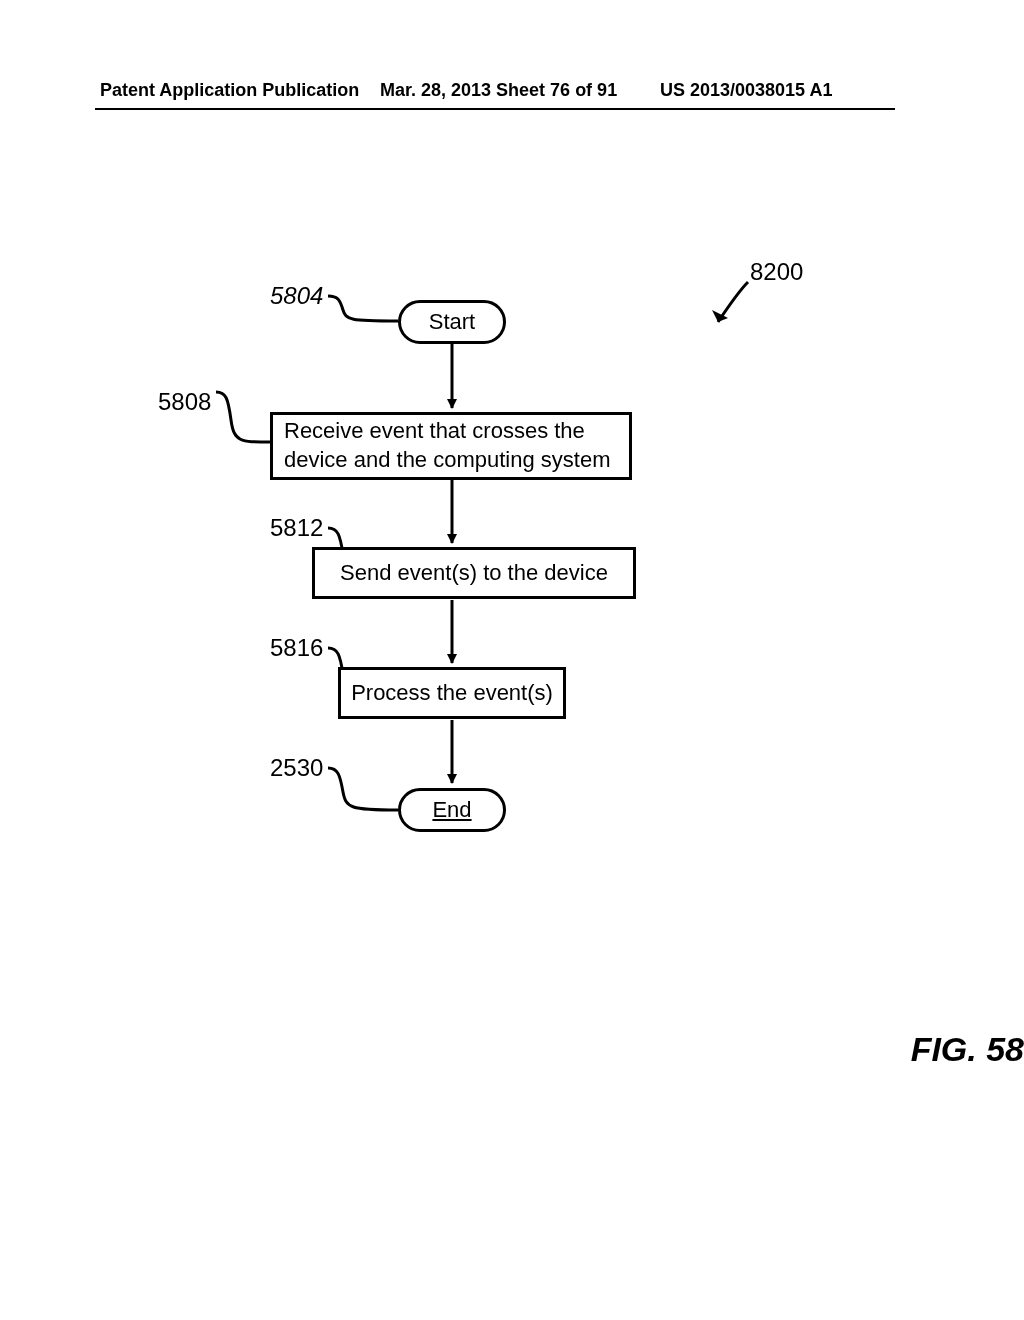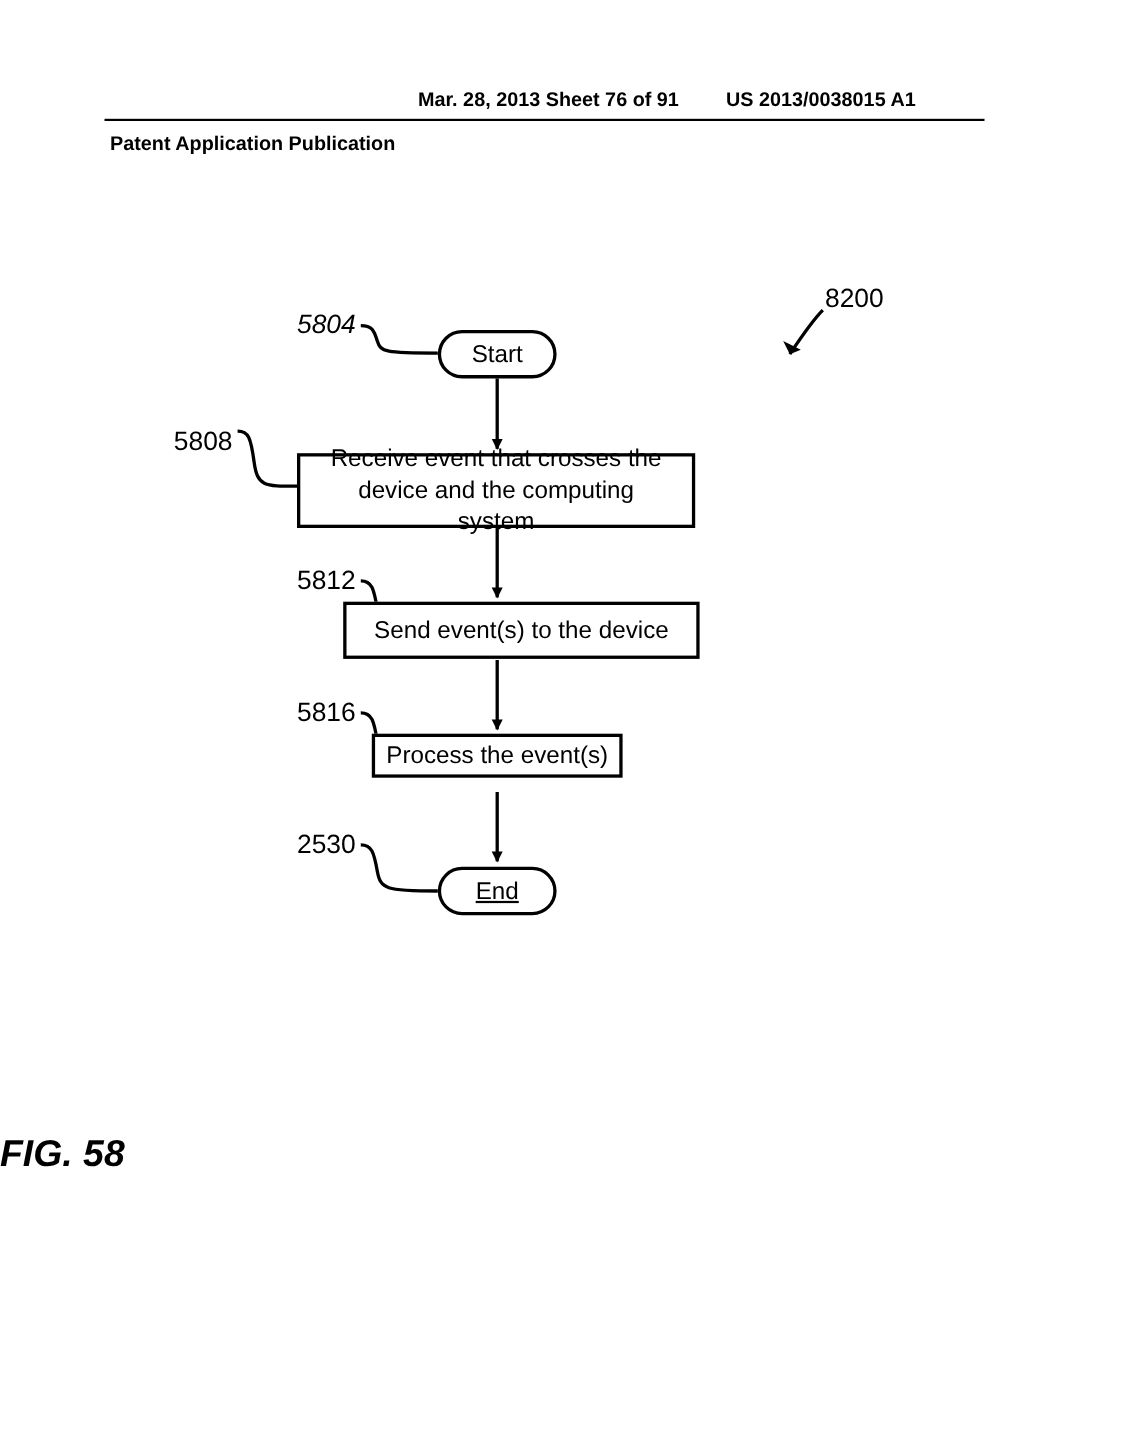--- a/index.html
+++ b/index.html
@@ -15,21 +15,20 @@
     position: absolute;
     top: 80px;
     left: 0;
     width: 1024px;
     font-size: 18px;
     font-weight: bold;
   }
   .header-left {
     position: absolute;
     left: 100px;
-    margin-top: 40px;
   }
   .header-center {
     position: absolute;
     left: 380px;
   }
   .header-right {
     position: absolute;
     left: 660px;
   }
   .header-line {
@@ -40,39 +39,38 @@
     height: 0;
     border-top: 2.5px solid black;
   }
   .node {
     position: absolute;
     border: 3px solid black;
     background: white;
     display: flex;
     align-items: center;
     justify-content: center;
-    text-align: center;
     font-size: 22px;
     box-sizing: border-box;
     line-height: 1.3;
   }
   .terminator {
     border-radius: 22px;
     height: 44px;
   }
   .label {
     position: absolute;
     font-size: 24px;
   }
   .fig-title {
     position: absolute;
     top: 1030px;
     left: 0;
     width: 1024px;
-    text-align: left;
+    text-align: right;
     font-size: 34px;
     font-weight: bold;
     font-style: italic;
   }
   svg.connectors {
     position: absolute;
     top: 0;
     left: 0;
     width: 1024px;
     height: 1320px;
@@ -111,29 +109,29 @@
   <path d="M328,768 C338,768 340,775 343,792 C346,808 350,810 398,810" stroke="black" stroke-width="3" fill="none"></path>
 
   <path d="M748,282 C740,290 726,310 718,322" stroke="black" stroke-width="3" fill="none"></path>
   <path d="M718,322 L712,310 L728,318 Z" fill="black"></path>
 </svg>
 
 <div class="node terminator" style="left:398px; top:300px; width:108px;">
   <span>Start</span>
 </div>
 
-<div class="node" style="left:270px; top:412px; width:362px; height:68px; padding:0 24px;">
+<div class="node" style="left:270px; top:412px; width:362px; height:68px; padding:0 11px;">
   <span>Receive event that crosses the device and the computing system</span>
 </div>
 
 <div class="node" style="left:312px; top:547px; width:324px; height:52px;">
   <span>Send event(s) to the device</span>
 </div>
 
-<div class="node" style="left:338px; top:667px; width:228px; height:40px;">
+<div class="node" style="left:338px; top:667px; width:228px; height:52px;">
   <span>Process the event(s)</span>
 </div>
 
 <div class="node terminator" style="left:398px; top:788px; width:108px;text-decoration:underline;">
   <span>End</span>
 </div>
 
 <div class="label" style="left:270px; top:282px;font-style:italic;">5804</div>
 <div class="label" style="left:158px; top:388px;">5808</div>
 <div class="label" style="left:270px; top:514px;text-align:center;">5812</div>

